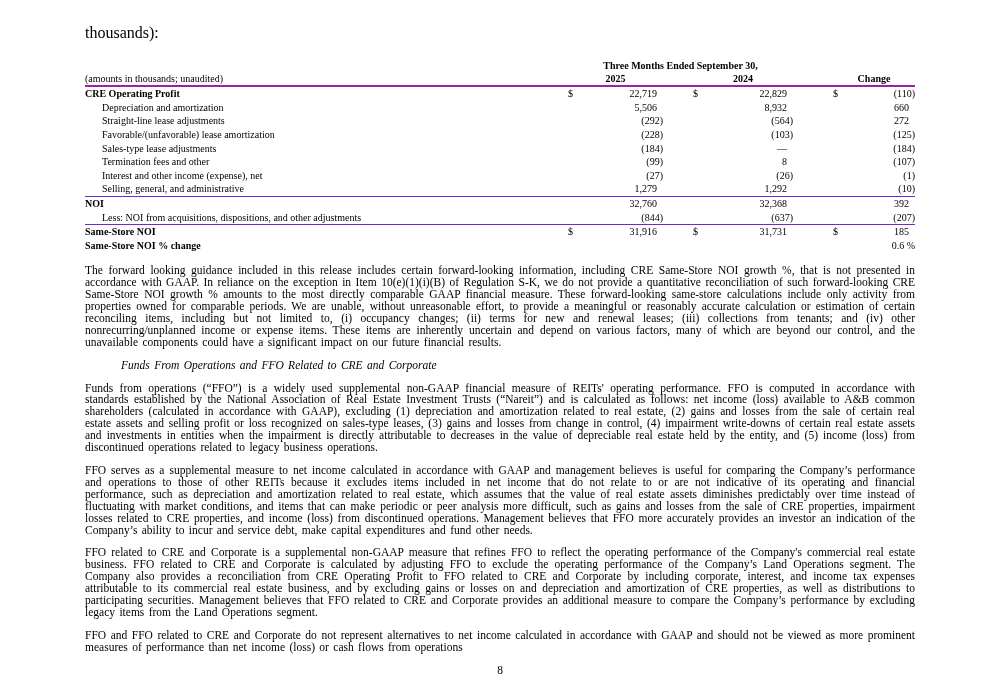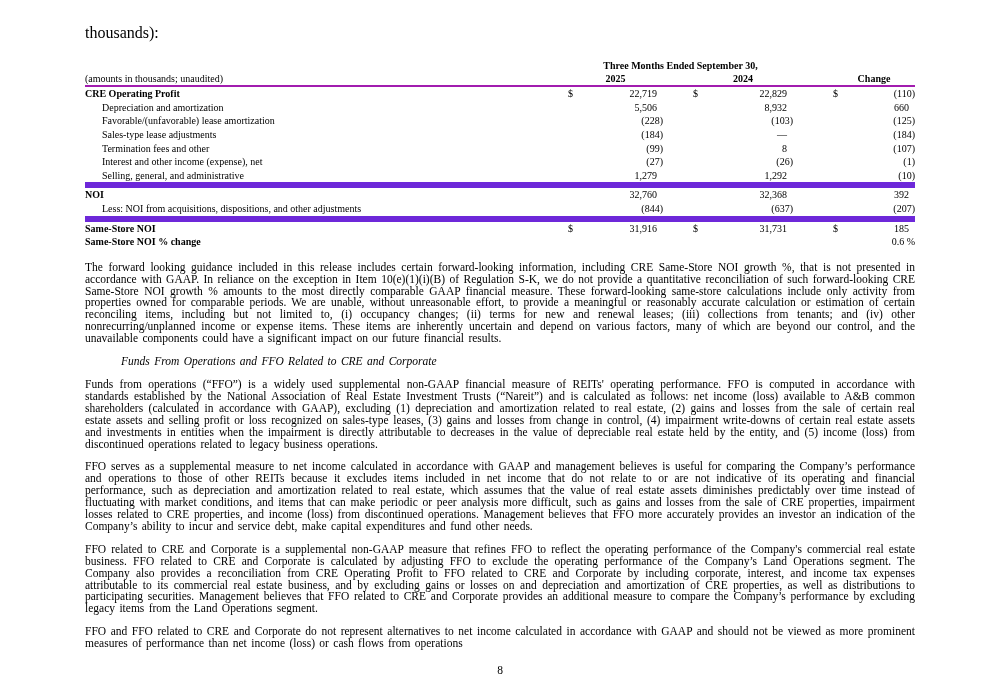--- a/index.html
+++ b/index.html
@@ -32,21 +32,21 @@
   td.group-hdr { text-align: center; font-weight: bold; }
   tr.col-hdr-row td { border-bottom: 2px solid #a21caf; font-weight: bold; }
   tr.col-hdr-row td.lbl-hdr { font-weight: normal; }
   td.col-hdr { text-align: center; }
   td.lbl { text-align: left; font-weight: normal; }
   td.lbl.ind { padding-left: 17px; }
   tr.bold td.lbl { font-weight: bold; }
   td.dollar { text-align: left; }
   td.val { text-align: right; }
   td.val.numpad { padding-right: 6px; }
-  tr.rule-below td { border-bottom: 6px solid #6d28d9; }
+  tr.rule-below td { border-bottom: 1px solid #6d28d9; }
   tr.data-row td { padding-top: 1px; }
   
   .bodytext {
     margin-top: 13px;
     width: 830px;
   }
   .bodytext p {
     text-align: justify;
     line-height: 11.9px;
     word-spacing: 1.5px;
@@ -116,20 +116,31 @@
           <td class="dollar"></td>
           <td class="val numpad">5,506</td>
           <td class="spacer"></td>
           <td class="dollar"></td>
           <td class="val numpad">8,932</td>
           <td class="spacer"></td>
           <td class="dollar"></td>
           <td class="val numpad">660</td>
         </tr>
         <tr class="data-row">
+          <td class="lbl ind">Straight-line lease adjustments</td>
+          <td class="dollar"></td>
+          <td class="val">(292)</td>
+          <td class="spacer"></td>
+          <td class="dollar"></td>
+          <td class="val">(564)</td>
+          <td class="spacer"></td>
+          <td class="dollar"></td>
+          <td class="val numpad">272</td>
+        </tr>
+        <tr class="data-row">
           <td class="lbl ind">Favorable/(unfavorable) lease amortization</td>
           <td class="dollar"></td>
           <td class="val">(228)</td>
           <td class="spacer"></td>
           <td class="dollar"></td>
           <td class="val">(103)</td>
           <td class="spacer"></td>
           <td class="dollar"></td>
           <td class="val">(125)</td>
         </tr>

